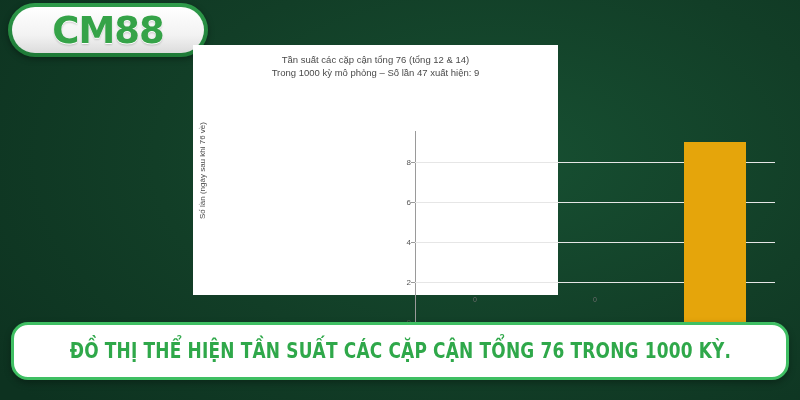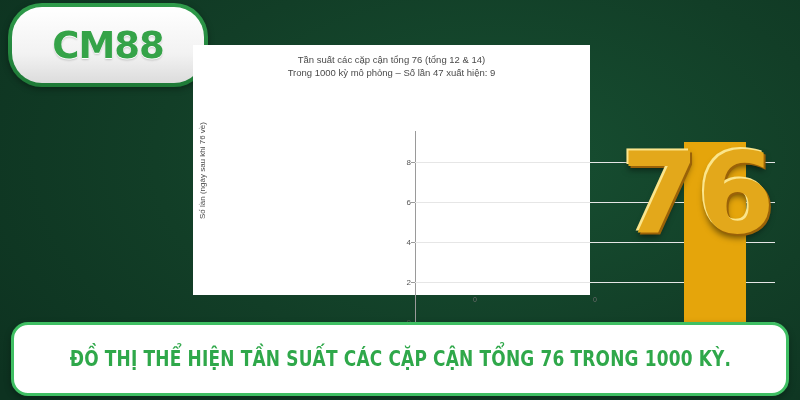--- a/index.html
+++ b/index.html
@@ -9,21 +9,21 @@
     background:#123D27;
   }
   #stage{
     position:absolute;inset:0;width:800px;height:400px;
     background:
       radial-gradient(ellipse 620px 360px at 62% 40%, #175032 0%, #123E27 55%, #0D3220 100%),
       linear-gradient(160deg,#15472C 0%,#0E3521 100%);
   }
   
   #logo{
-    position:absolute;left:8px;top:3px;width:200px;height:84px;
+    position:absolute;left:8px;top:3px;width:200px;height:54px;
     border-radius:34px;
     background:linear-gradient(180deg,#2E9B4A 0%,#1E7A37 100%);
     padding:4px;box-sizing:border-box;
     box-shadow:0 2px 6px rgba(0,0,0,.35);
   }
   #logo-inner{
     width:100%;height:100%;border-radius:30px;
     background:linear-gradient(180deg,#ffffff 0%,#f2f2f2 62%,#dcdcdc 100%);
     display:flex;align-items:center;justify-content:center;
   }
@@ -40,21 +40,21 @@
     font-family:"DejaVu Sans","Liberation Sans",sans-serif;
     font-weight:bold;font-size:112px;line-height:1;letter-spacing:-2px;
     color:#E3A81B;
     text-shadow:
       -2px -2px 0 #FBE58B, 2px 2px 0 #9A6208,
       0 4px 6px rgba(0,0,0,.5);
     z-index:1;
   }
   
   #chart-panel{
-    position:absolute;left:193px;top:45px;width:397px;height:250px;
+    position:absolute;left:193px;top:45px;width:365px;height:250px;
     background:#ffffff;
   }
   #chart-title{
     position:absolute;left:0;top:8px;width:100%;
     text-align:center;color:#4A4A4A;
     font-size:9.5px;line-height:13px;
   }
   #chart-title .l2{display:block;}
   #ylabel{
     position:absolute;left:2px;top:0;height:250px;width:14px;
@@ -93,21 +93,21 @@
   }
   .bar{
     position:absolute;bottom:0;background:#E5A50B;
   }
   .barlabel{
     position:absolute;transform:translateX(-50%);
     font-size:7px;color:#6B6B6B;
   }
   
   #caption-bar{
-    position:absolute;left:11px;top:322px;width:778px;height:74px;
+    position:absolute;left:11px;top:322px;width:778px;height:58px;
     border-radius:17px;
     background:#ffffff;
     border:3px solid #3FBF63;
     box-sizing:border-box;
     display:flex;align-items:center;justify-content:center;
     box-shadow:0 3px 7px rgba(0,0,0,.3);
   }
   #caption-text{
     font-family:"DejaVu Sans Condensed","Liberation Sans Narrow","Liberation Sans",sans-serif;
     font-weight:bold;font-size:20.5px;letter-spacing:.2px;
@@ -119,21 +119,20 @@
 <body>
 
 <div id="stage">
 
   <div id="logo">
     <div id="logo-inner">
       <span id="logo-text">CM88</span>
     </div>
   </div>
 
-  <div id="gold76-fallback">76</div>
 
   <div id="chart-panel">
 
     <div id="chart-title">
       <span>Tần suất các cặp cận tổng 76 (tổng 12 &amp; 14)</span>
       <span class="l2">Trong 1000 kỳ mô phỏng – Số lần 47 xuất hiện: 9</span>
     </div>
 
     <div id="ylabel">
       <span>Số lần (ngày sau khi 76 về)</span>

